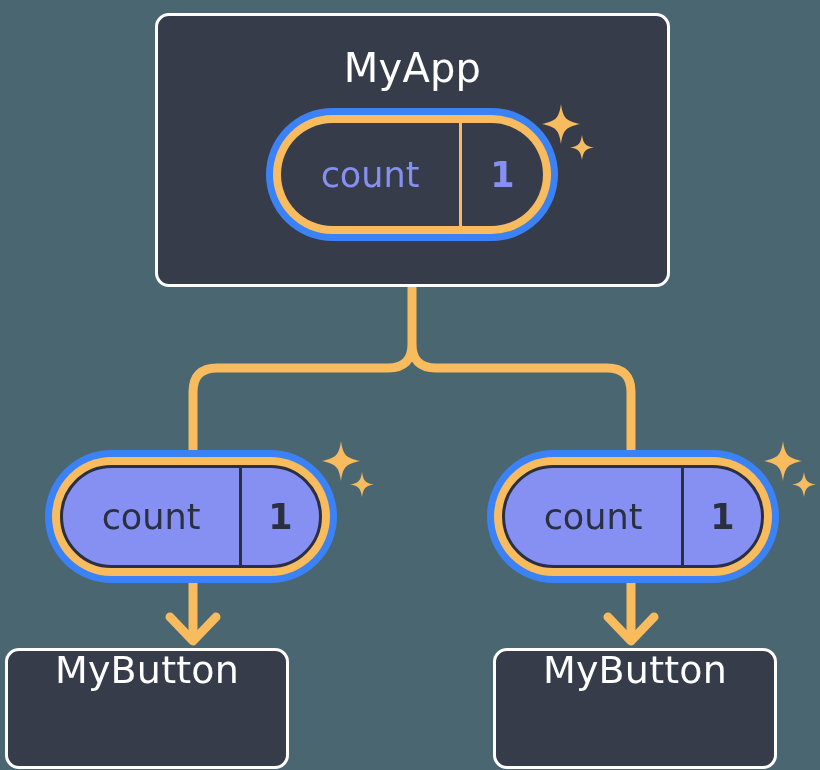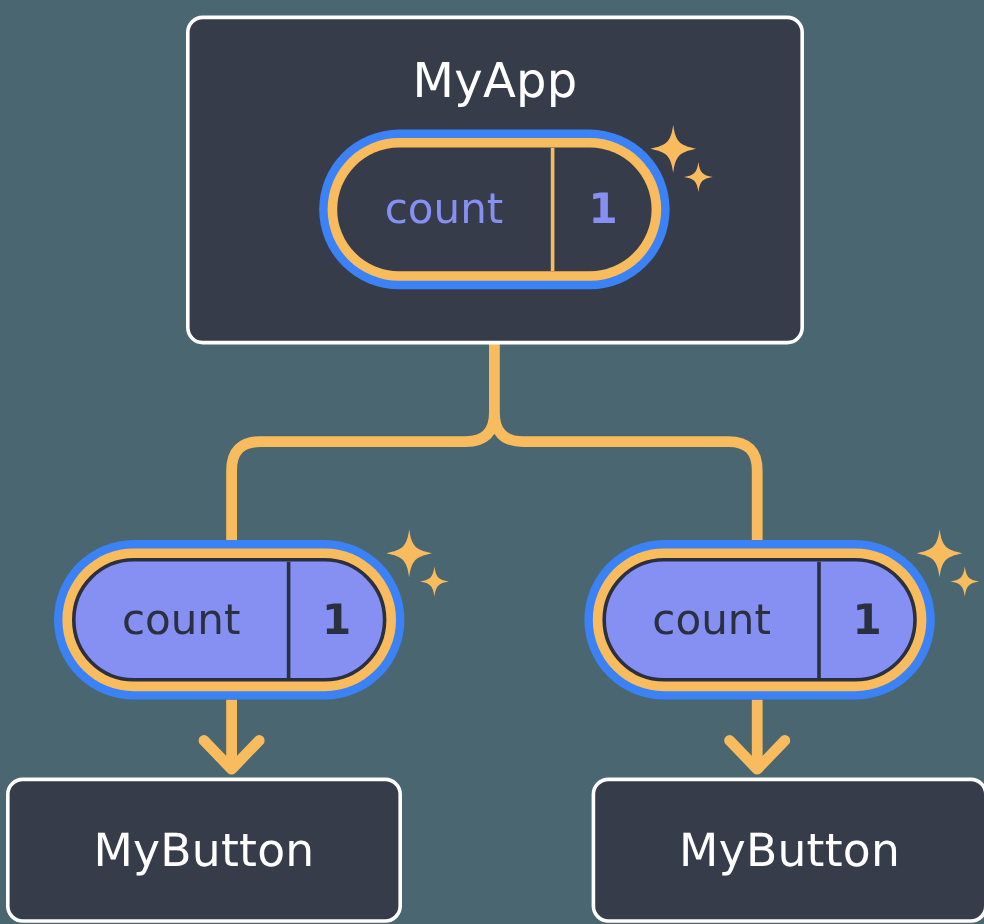--- a/index.html
+++ b/index.html
@@ -59,23 +59,22 @@
     letter-spacing: 0.2px;
     line-height: 1;
     white-space: nowrap;
   }
 
   #app-box .node-title {
     margin-top: 32px;
   }
 
   .leaf-box {
-    width: 330px;
+    width: 284px;
     height: 121px;
-    justify-content: center;
   }
 
   .leaf-box .node-title {
     font-size: 38px;
   }
 
   #btn-box-left  { left: 5px;   top: 648px; }
   #btn-box-right { left: 493px; top: 648px; }
 
   

